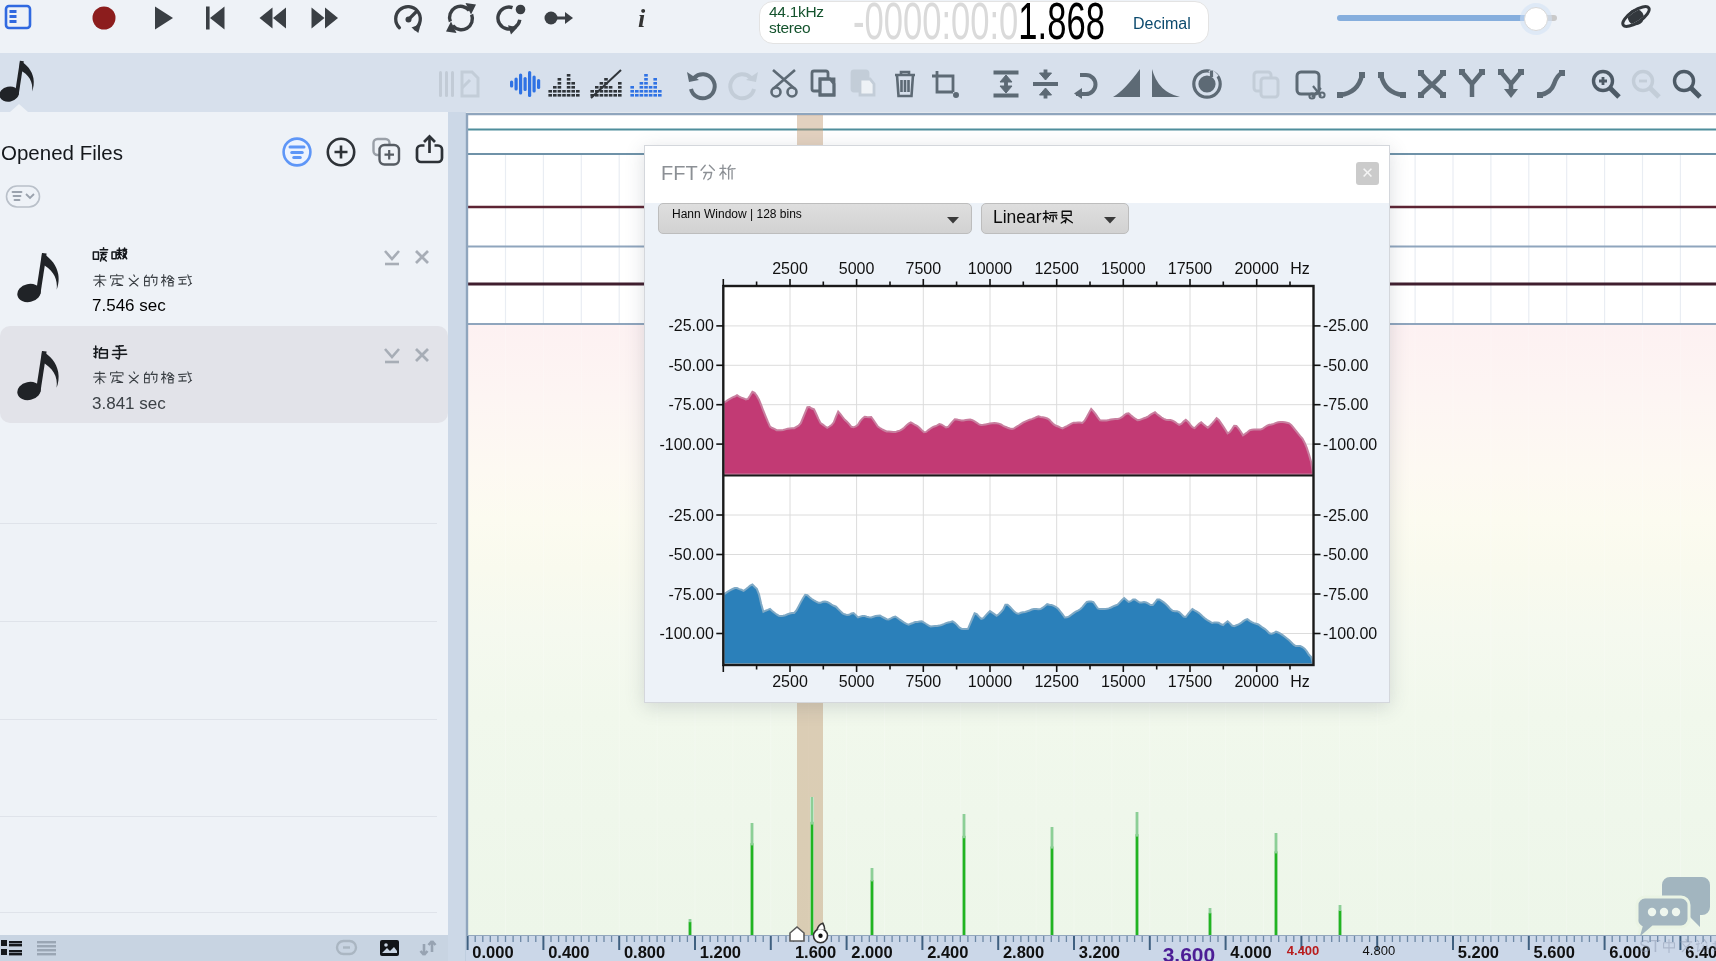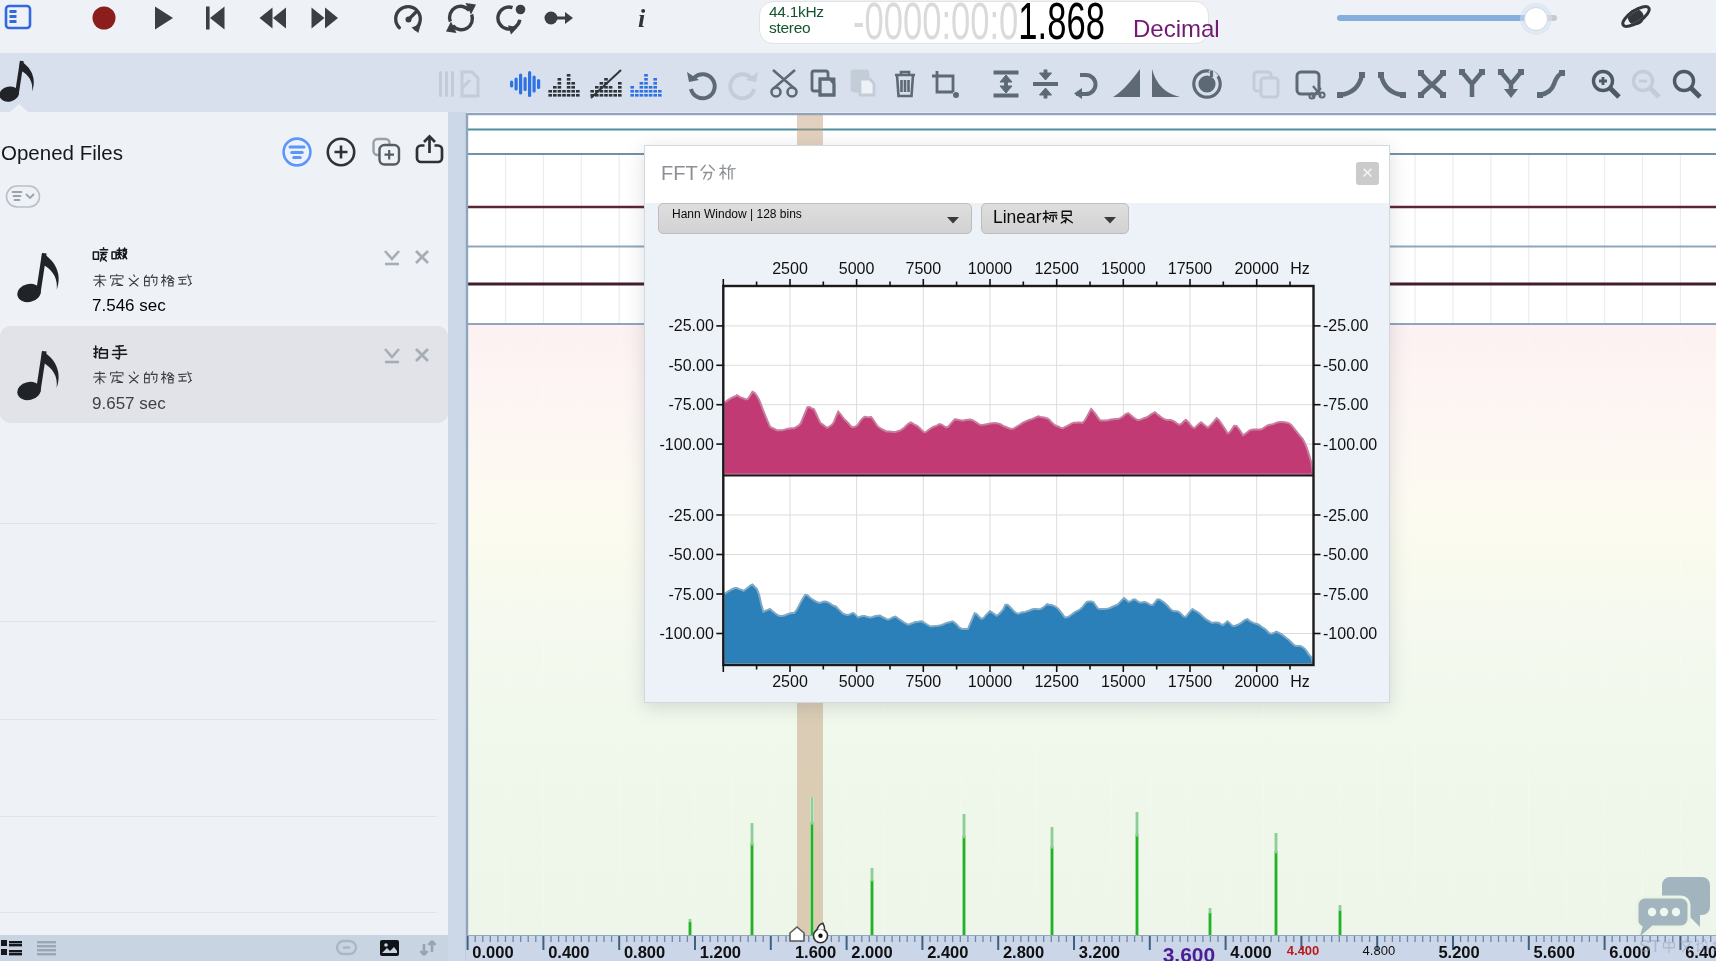--- a/index.html
+++ b/index.html
@@ -46,21 +46,21 @@
       <g transform="translate(1636,16.5) rotate(-34)">
         <ellipse rx="14.5" ry="5.4" fill="none" stroke="#eef2f7" stroke-width="6"></ellipse>
         <circle cx="-0.5" cy="0.5" r="8" fill="#33383d"></circle>
         <ellipse rx="15" ry="5.6" fill="none" stroke="#eef2f7" stroke-width="2"></ellipse>
         <ellipse rx="15.4" ry="5.9" fill="none" stroke="#33383d" stroke-width="3"></ellipse>
       </g>
     </svg>
     <div class="ab" style="left:759px;top:1px;width:450px;height:43px;background:#fff;border:1.5px solid #e3e3e3;border-radius:14px;box-sizing:border-box"></div>
     <div class="ab" style="left:769px;top:4px;font-size:15.5px;line-height:16px;color:#14532d;letter-spacing:-0.3px">44.1kHz<br>stereo</div>
     <div class="ab" style="left:853px;top:-9px;font-size:52px;color:#dadada;white-space:nowrap"><span style="display:inline-block;transform:scaleX(0.665);transform-origin:0 50%">-0000:00:0<span style="color:#000">1.868</span></span></div>
-    <div class="ab" style="left:1133px;top:15px;font-size:24px;color:#701a75">Decimal</div>
+    <div class="ab" style="left:1133px;top:15px;font-size:16px;color:#0c4a6e">Decimal</div>
     <div class="ab" style="left:1337px;top:15px;width:220px;height:6px;border-radius:3px;background:linear-gradient(to right,#85aedd 0,#85aedd 88%,#c9c9c9 88%)"></div>
     <div class="ab" style="left:1524px;top:7px;width:22px;height:22px;border-radius:50%;background:#fff;border:1px solid #d8d8d8;box-shadow:0 0 0 4px rgba(210,225,245,.55)"></div>
   </div>
 <div class="ab" style="left:0;top:53px;width:1716px;height:59px;background:#d7e0ec">
     <svg class="ic" width="39" height="47" style="top:7px" viewBox="0 0 46.9 56.5">
       <g transform="translate(-1,0)">
         <g fill="#202327">
           <ellipse cx="12" cy="41" rx="11.8" ry="9" transform="rotate(-12 12 41)"></ellipse>
           <polygon points="18.8,41.5 25,1 29.6,1.6 23.4,42"></polygon>
           <path d="M25 1 C 33.5 5.5 39.5 13 41.2 22 C 42.2 28 41.4 33 39.6 37.8 C 41.2 26.5 35.8 17.5 24.4 11.8 Z"></path>
@@ -329,21 +329,21 @@
           <path d="M50 8L50 18 M10 18L90 18 M10 18L10 32 M90 18L90 32 M24 38L80 38 M52 38L52 66 M30 50L18 82 M30 72L52 66 M52 66L88 80 M52 80L88 80" stroke="#3c4146" stroke-width="7" fill="none" stroke-linecap="round"></path>
         </svg><span style="display:inline-block;width:1.5px"></span><svg style="display:inline-block;vertical-align:-2px" width="15.5" height="15.5" viewBox="0 0 100 100">
           <path d="M50 12L56 22 M20 34L76 84 M80 34L24 84" stroke="#3c4146" stroke-width="7" fill="none" stroke-linecap="round"></path>
         </svg><span style="display:inline-block;width:1.5px"></span><svg style="display:inline-block;vertical-align:-2px" width="15.5" height="15.5" viewBox="0 0 100 100">
           <path d="M22 14L14 28 M10 28L10 82 M10 28L40 28 M40 28L40 82 M10 54L40 54 M10 82L40 82 M62 12L54 28 M50 28L92 28 M90 28L88 70 M88 70L76 82 M68 42L70 62" stroke="#3c4146" stroke-width="7" fill="none" stroke-linecap="round"></path>
         </svg><span style="display:inline-block;width:1.5px"></span><svg style="display:inline-block;vertical-align:-2px" width="15.5" height="15.5" viewBox="0 0 100 100">
           <path d="M10 28L38 28 M24 10L24 84 M24 40L10 62 M24 40L38 58 M58 18L44 40 M58 18L66 18 M66 18L90 40 M80 28L52 56 M50 30L88 56 M56 62L84 62 M56 62L56 84 M84 62L84 84 M56 84L84 84" stroke="#3c4146" stroke-width="7" fill="none" stroke-linecap="round"></path>
         </svg><span style="display:inline-block;width:1.5px"></span><svg style="display:inline-block;vertical-align:-2px" width="15.5" height="15.5" viewBox="0 0 100 100">
           <path d="M10 30L64 26 M70 12L78 40 M74 26L92 22 M82 40L88 70 M88 70L94 66 M88 70L74 82 M16 44L54 42 M34 44L34 68 M12 72L60 70" stroke="#3c4146" stroke-width="7" fill="none" stroke-linecap="round"></path>
         </svg></span></div>
-    <div class="ab" style="left:92px;top:281.5px;font-size:17px;color:#3c4146">9.657 sec</div>
+    <div class="ab" style="left:92px;top:281.5px;font-size:17px;color:#3c4146">3.841 sec</div>
     <svg class="ab" style="left:383px;top:233.5px" width="50" height="20">
       <path d="M2 3 L9 11 L16 3" fill="none" stroke="#a7adb6" stroke-width="2.6"></path>
       <path d="M2 16 h14" stroke="#a7adb6" stroke-width="2.6"></path>
       <path d="M33 3 L45 15 M45 3 L33 15" stroke="#a7adb6" stroke-width="2.8"></path>
     </svg>
     <div class="ab" style="left:0;top:411px;width:437px;height:1px;background:#dfe3ea"></div>
     <div class="ab" style="left:0;top:509px;width:437px;height:1px;background:#dfe3ea"></div>
     <div class="ab" style="left:0;top:607px;width:437px;height:1px;background:#dfe3ea"></div>
     <div class="ab" style="left:0;top:704px;width:437px;height:1px;background:#dfe3ea"></div>
     <div class="ab" style="left:0;top:800px;width:437px;height:1px;background:#dfe3ea"></div>
@@ -672,21 +672,21 @@
     <div class="ab" style="left:214.4px;top:7px;width:80px;text-align:center;font-size:16.5px;font-weight:bold;color:#101010">1.200</div>
     <div class="ab" style="left:290.2px;top:7px;width:80px;text-align:right;font-size:16.5px;font-weight:bold;color:#101010">1.600</div>
     <div class="ab" style="left:366.0px;top:7px;width:80px;text-align:center;font-size:16.5px;font-weight:bold;color:#101010">2.000</div>
     <div class="ab" style="left:441.8px;top:7px;width:80px;text-align:center;font-size:16.5px;font-weight:bold;color:#101010">2.400</div>
     <div class="ab" style="left:517.6px;top:7px;width:80px;text-align:center;font-size:16.5px;font-weight:bold;color:#101010">2.800</div>
     <div class="ab" style="left:593.4px;top:7px;width:80px;text-align:center;font-size:16.5px;font-weight:bold;color:#101010">3.200</div>
     <div class="ab" style="left:669.2px;top:7px;width:80px;text-align:right;font-size:21px;font-weight:bold;color:#4c1d95">3.600</div>
     <div class="ab" style="left:745.0px;top:7px;width:80px;text-align:center;font-size:16.5px;font-weight:bold;color:#101010">4.000</div>
     <div class="ab" style="left:820.8px;top:7px;width:80px;text-align:left;font-size:13px;font-weight:bold;color:#b91c1c">4.400</div>
     <div class="ab" style="left:896.6px;top:7px;width:80px;text-align:left;font-size:13px;font-weight:normal;color:#101010">4.800</div>
-    <div class="ab" style="left:972.4px;top:7px;width:80px;text-align:left;font-size:16.5px;font-weight:bold;color:#101010">5.200</div>
+    <div class="ab" style="left:972.4px;top:7px;width:80px;text-align:center;font-size:16.5px;font-weight:bold;color:#101010">5.200</div>
     <div class="ab" style="left:1048.2px;top:7px;width:80px;text-align:center;font-size:16.5px;font-weight:bold;color:#101010">5.600</div>
     <div class="ab" style="left:1124.0px;top:7px;width:80px;text-align:center;font-size:16.5px;font-weight:bold;color:#101010">6.000</div>
     <div class="ab" style="left:1199.8px;top:7px;width:80px;text-align:center;font-size:16.5px;font-weight:bold;color:#101010">6.400</div>
   </div>
 <svg class="ab" style="left:780px;top:920px" width="60" height="30">
 <path d="M10 21 L10 13 L17 7 L24 13 L24 21 Z" fill="#fff" stroke="#5a5a5a" stroke-width="1.6"></path>
 <circle cx="40.5" cy="15.8" r="7" fill="#fff" stroke="#333" stroke-width="1.6"></circle>
 <path d="M37 9.8 Q38.5 4.5 42.8 3.2 Q44.6 6.5 44.7 9.6" fill="#fff" stroke="#333" stroke-width="1.6"></path>
 <circle cx="40.5" cy="15.8" r="2.2" fill="#111"></circle>
   </svg>

